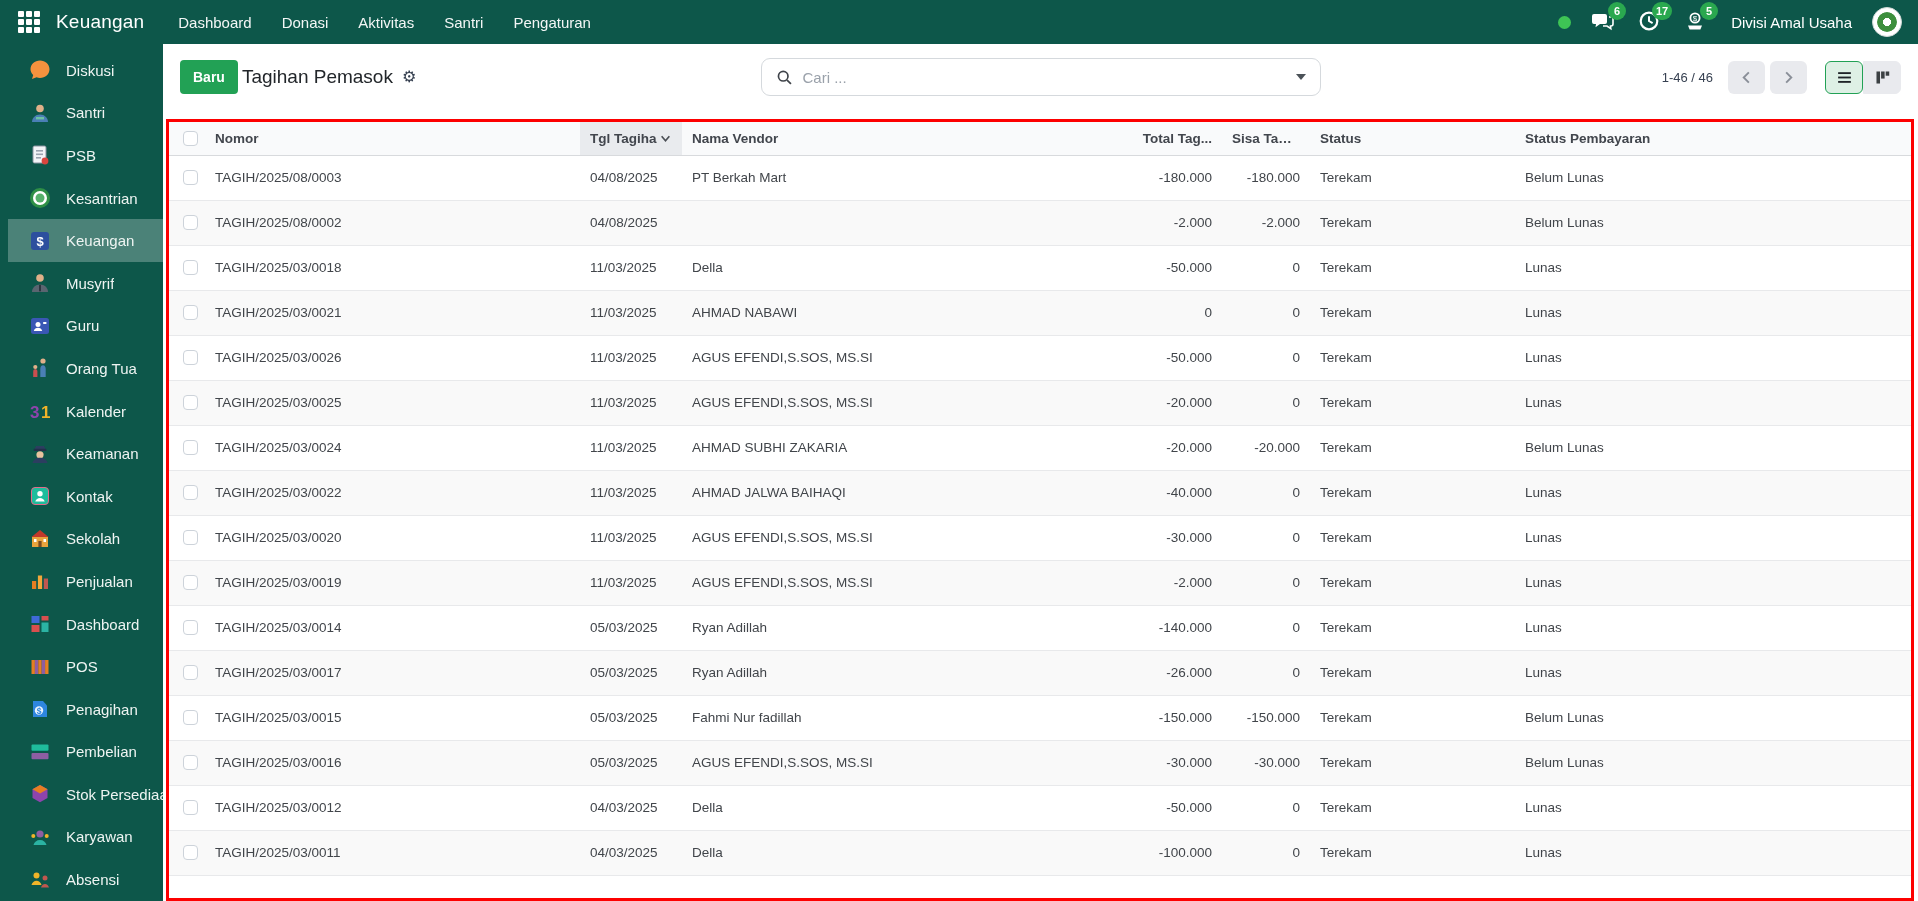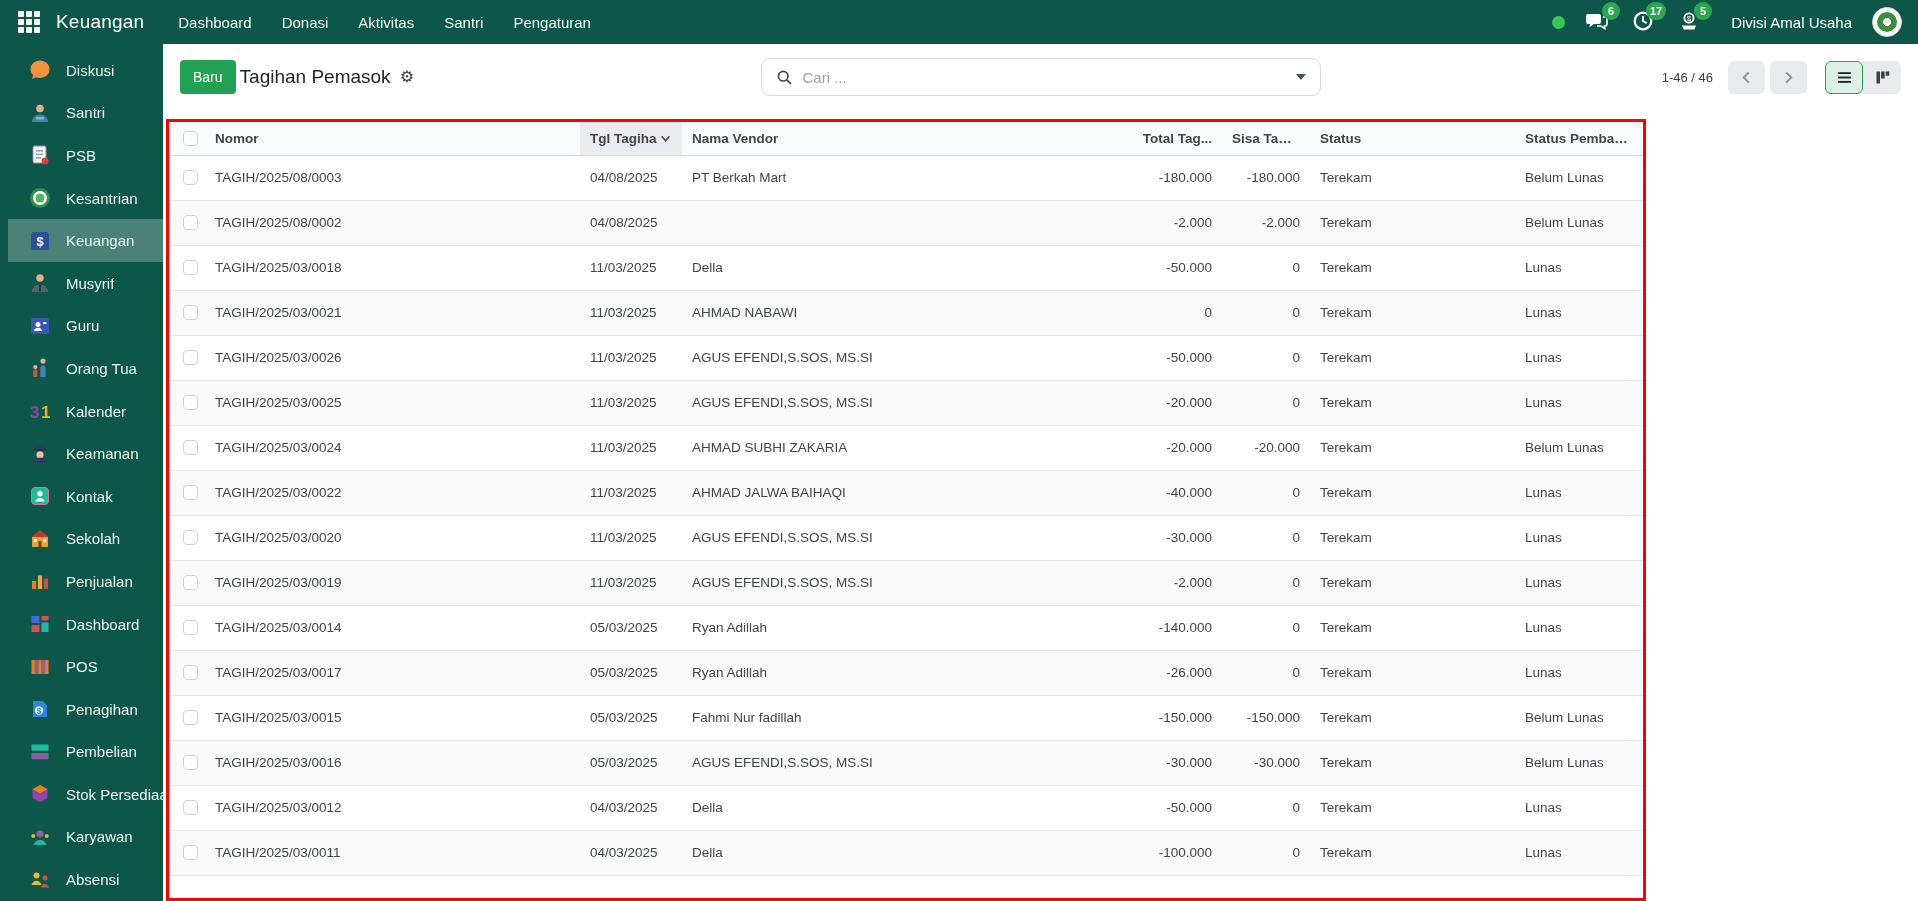--- a/index.html
+++ b/index.html
@@ -15,41 +15,41 @@
   .app-name { font-size: 19px; margin-left: 16px; letter-spacing: .2px; cursor: pointer; }
   .top-menu { display: flex; gap: 30px; margin-left: 34px; font-size: 15px; }
   .menu-item { cursor: pointer; opacity: .95; }
   .topbar-right { margin-left: auto; display: flex; align-items: center; gap: 20px; padding-right: 16px; }
   .status-dot { width: 13px; height: 13px; border-radius: 50%; background: #3ec455; }
   .tb-icon { position: relative; width: 26px; height: 26px; cursor: pointer; }
   .tb-icon svg { width: 24px; height: 24px; }
   .badge { position: absolute; top: -7px; right: -9px; min-width: 18px; height: 18px;
     padding: 0 4px; background: #2aa84f; border-radius: 9px; color: #fff; font-size: 11px;
     font-weight: bold; display: flex; align-items: center; justify-content: center; }
-  .company-name { font-size: 15px; margin-left: 8px; cursor: pointer; }
+  .company-name { font-size: 15px; margin-left: 2px; cursor: pointer; }
   .avatar { width: 30px; height: 30px; border-radius: 50%; background: #fff; cursor: pointer;
     border: 1px solid #cfd8d5; position: relative; overflow: hidden; }
   .avatar::after { content:""; position: absolute; inset: 4px; border-radius: 50%;
     background: radial-gradient(circle, #fff 0 28%, #3d8f3d 30% 70%, #e7f2e7 72%); }
 
   
   .sidebar { position: fixed; top: 44px; left: 0; width: 163px; height: 857px;
     background: #0d574a; padding-top: 5px; z-index: 20; padding-left: 8px; }
   .side-item { height: 42.6px; display: flex; align-items: center; gap: 14px;
     padding-left: 20px; color: #eef4f2; font-size: 15px; cursor: pointer; }
   .side-item.active { background: rgba(255,255,255,.26); }
   .side-icon { width: 24px; height: 24px; flex: 0 0 24px; }
   .side-icon svg { width: 24px; height: 24px; }
   .side-label { white-space: nowrap; overflow: hidden; }
 
   
   .main { position: absolute; left: 163px; top: 44px; width: 1755px; height: 857px; background: #fff; }
   .control-panel { height: 66px; display: flex; align-items: center; padding: 0 17px; position: relative; }
   .btn-new { background: #22a155; color: #fff; border: none; border-radius: 4px;
-    font-family: inherit; font-size: 14px; font-weight: normal; padding: 9px 13px; cursor: pointer; text-align: right; }
+    font-family: inherit; font-size: 14px; font-weight: bold; padding: 9px 13px; cursor: pointer; text-align: right; }
   .page-title { font-size: 19px; color: #22262a; margin-left: 4px; }
   .gear { margin-left: 9px; font-family: "DejaVu Sans", sans-serif; font-size: 16px;
     color: #374151; cursor: pointer; line-height: 1; }
   .searchbox { position: absolute; left: 50%; transform: translateX(-50%); top: 14px;
     width: 560px; height: 38px; border: 1px solid #d5d9dd; border-radius: 9px;
     background: #fff; display: flex; align-items: center; }
   .searchbox svg.mag { width: 17px; height: 17px; margin: 0 10px 0 14px; flex: 0 0 17px; }
   .search-input { flex: 1; border: none; outline: none; font-family: inherit; font-size: 15px;
     color: #374151; background: transparent; }
   .search-input::placeholder { color: #9aa1aa; }
@@ -65,21 +65,21 @@
   .pg-btn svg { width: 15px; height: 15px; }
   .view-switch { display: flex; margin-left: 18px; }
   .vs-btn { width: 38px; height: 33px; display: flex; align-items: center; justify-content: center;
     cursor: pointer; background: #e9eaee; border: 1px solid #e9eaee; }
   .vs-btn.first { border-radius: 6px 0 0 6px; }
   .vs-btn.last { border-radius: 0 6px 6px 0; }
   .vs-btn.active { background: #def0e5; border: 1px solid #22a155; border-radius: 6px; }
   .vs-btn svg { width: 17px; height: 17px; }
 
   
-  .table-area { position: absolute; left: 3px; top: 75px; width: 1480px; height: 782px;
+  .table-area { position: absolute; left: 3px; top: 75px; width: 1748px; height: 782px;
     border: 3px solid #fd0000; background: #fff; overflow: hidden; }
   table { width: 100%; border-collapse: collapse; table-layout: fixed; }
   th, td { padding: 0 10px; font-size: 13.5px; color: #41454a; overflow: hidden;
     white-space: nowrap; text-overflow: ellipsis; }
   thead th { height: 33px; text-align: left; font-weight: bold; color: #42464d;
     background: #f9fafb; border-bottom: 1px solid #d8dadd; cursor: pointer; }
   thead th.sorted { background: #e9ebee; }
   thead th.num, td.num { text-align: right; }
   tbody td { height: 45px; border-bottom: 1px solid #e8e9eb; cursor: pointer; }
   tbody tr:nth-child(even) { background: #f9f9f9; }

